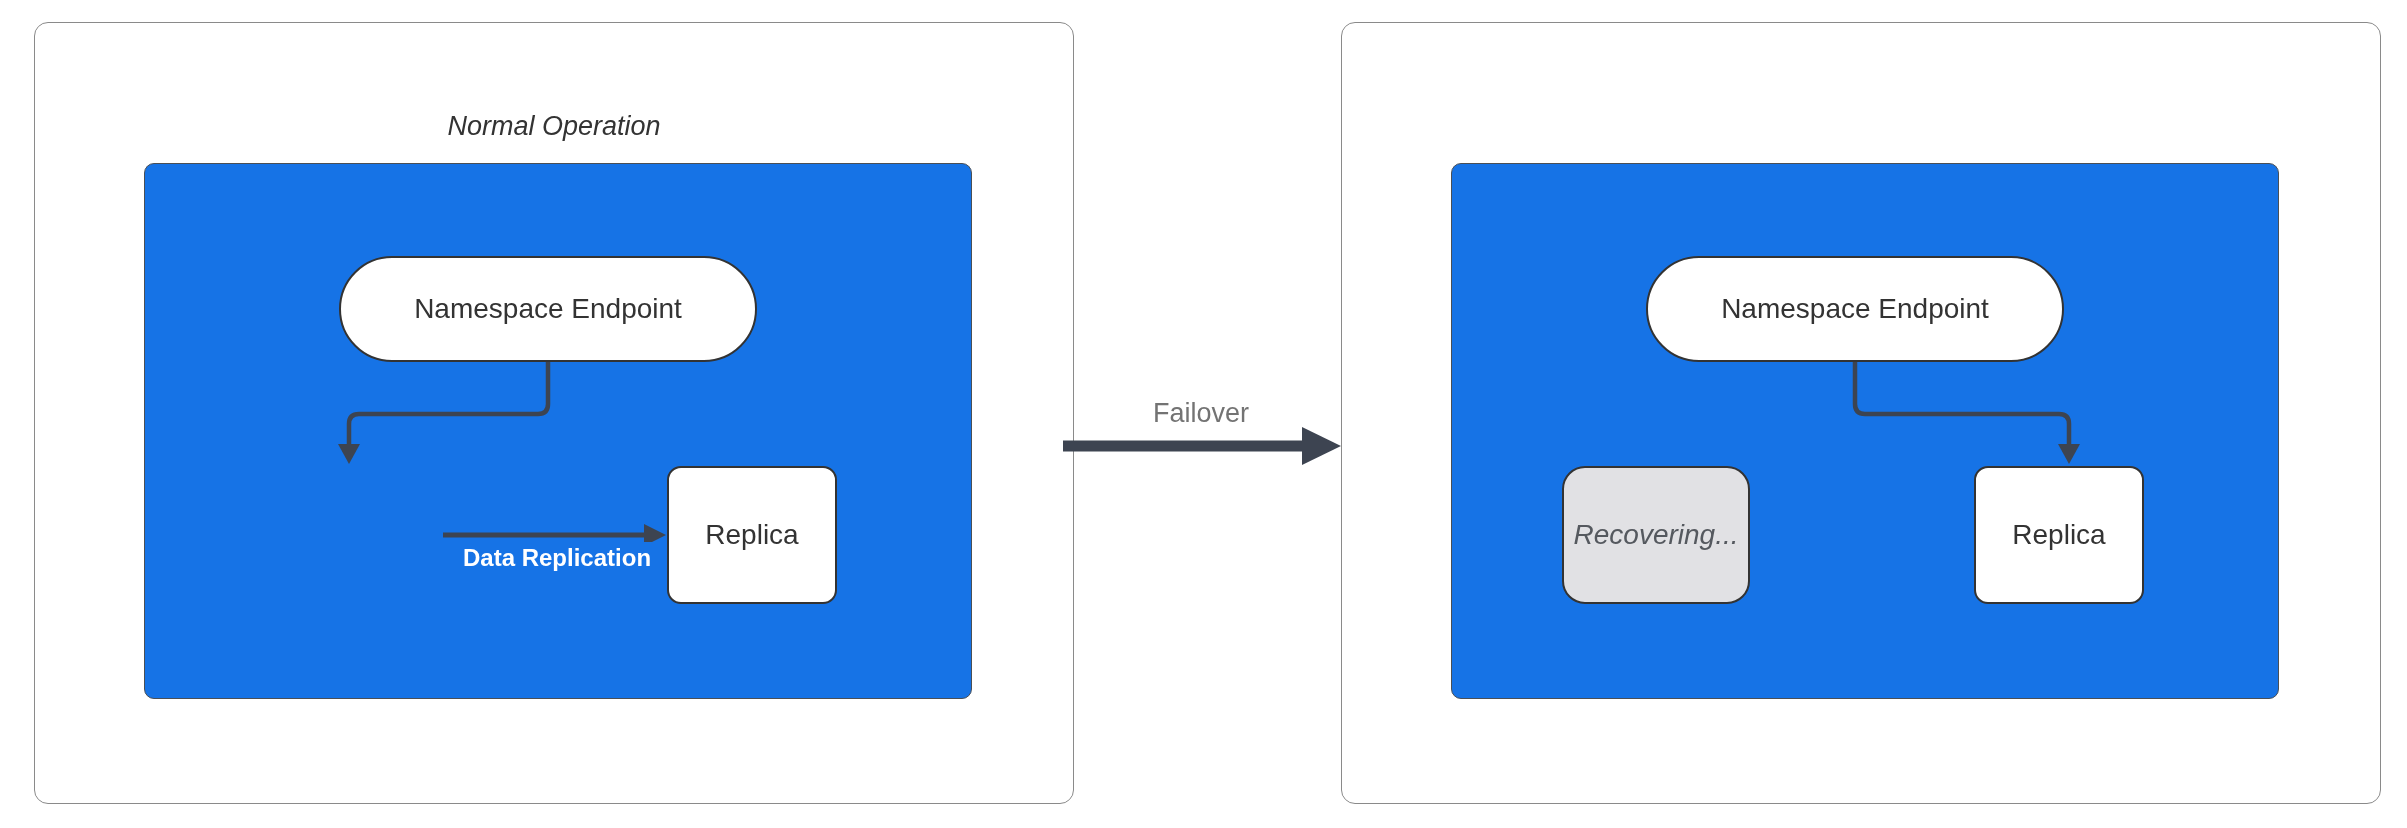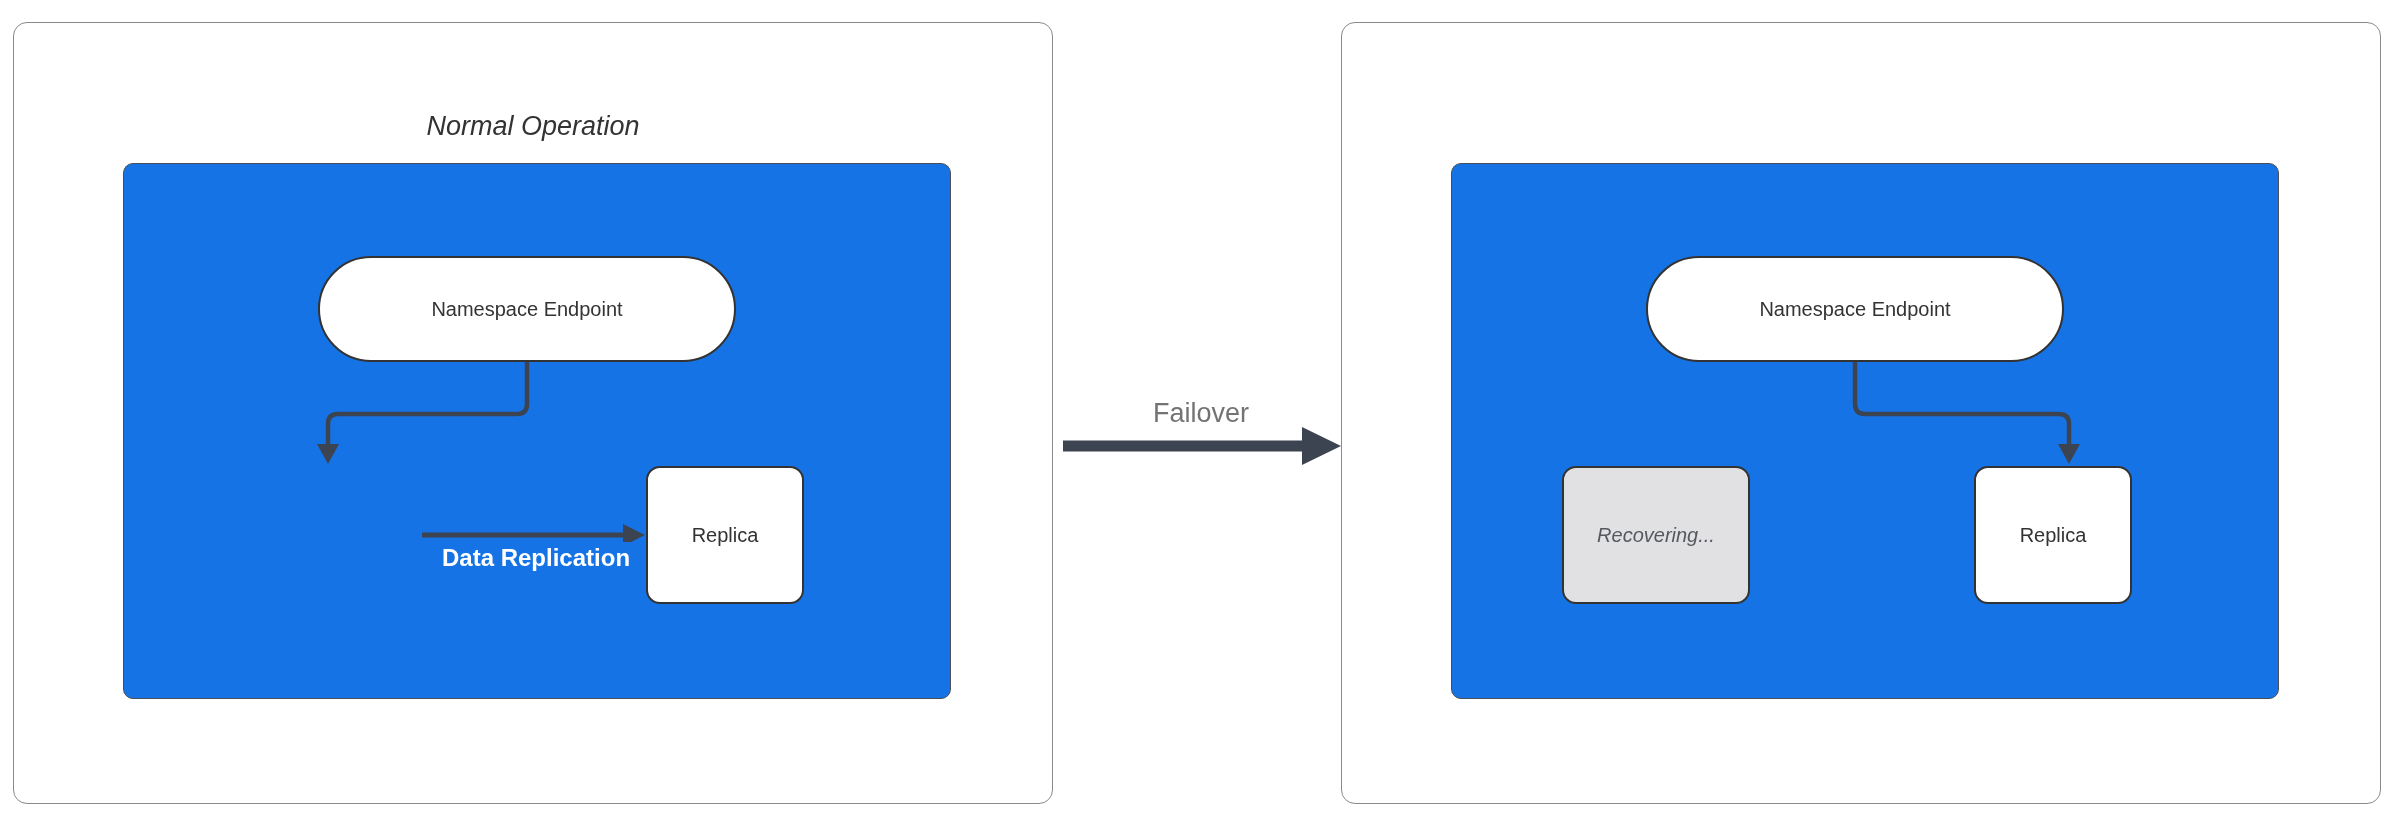--- a/index.html
+++ b/index.html
@@ -12,21 +12,21 @@
   }
   .panel {
     position: absolute;
     top: 22px;
     width: 1040px;
     height: 782px;
     background: #ffffff;
     border: 1.5px solid #8a8a8a;
     border-radius: 14px;
   }
-  .panel-left  { left: 13px; }
+  .panel-left  { left: 34px; }
   .panel-right { left: 1341px; }
   .panel-title {
     position: absolute;
     top: 88px;
     left: 0;
     width: 100%;
     text-align: center;
     font-size: 27px;
     font-style: italic;
     color: #333333;
@@ -42,44 +42,45 @@
     border-radius: 10px;
   }
   .node {
     position: absolute;
     background: #ffffff;
     border: 2px solid #333333;
     display: flex;
     align-items: center;
     justify-content: center;
     text-align: center;
-    font-size: 20px;
+    font-size: 28px;
     line-height: 34px;
     color: #333333;
   }
   .node-pill {
     left: 304px;
     top: 233px;
     width: 418px;
     height: 106px;
     border-radius: 53px;
   }
   .node-box {
     top: 443px;
     width: 188px;
     height: 138px;
     border-radius: 14px;
     padding: 0 14px;
   }
   .node-box-left  { left: 220px; }
-  .node-box-right { left: 632px; width: 158px; }
+  .node-box-right { left: 632px; width: 170px; }
   .node-recovering {
     background: #e1e1e4;
     color: #55595f;
     font-style: italic;
+    border-radius: 23px;
   }
   .edges-svg {
     position: absolute;
     left: 0; top: 0;
     width: 1040px;
     height: 782px;
     pointer-events: none;
   }
   .edge-label {
     position: absolute;

